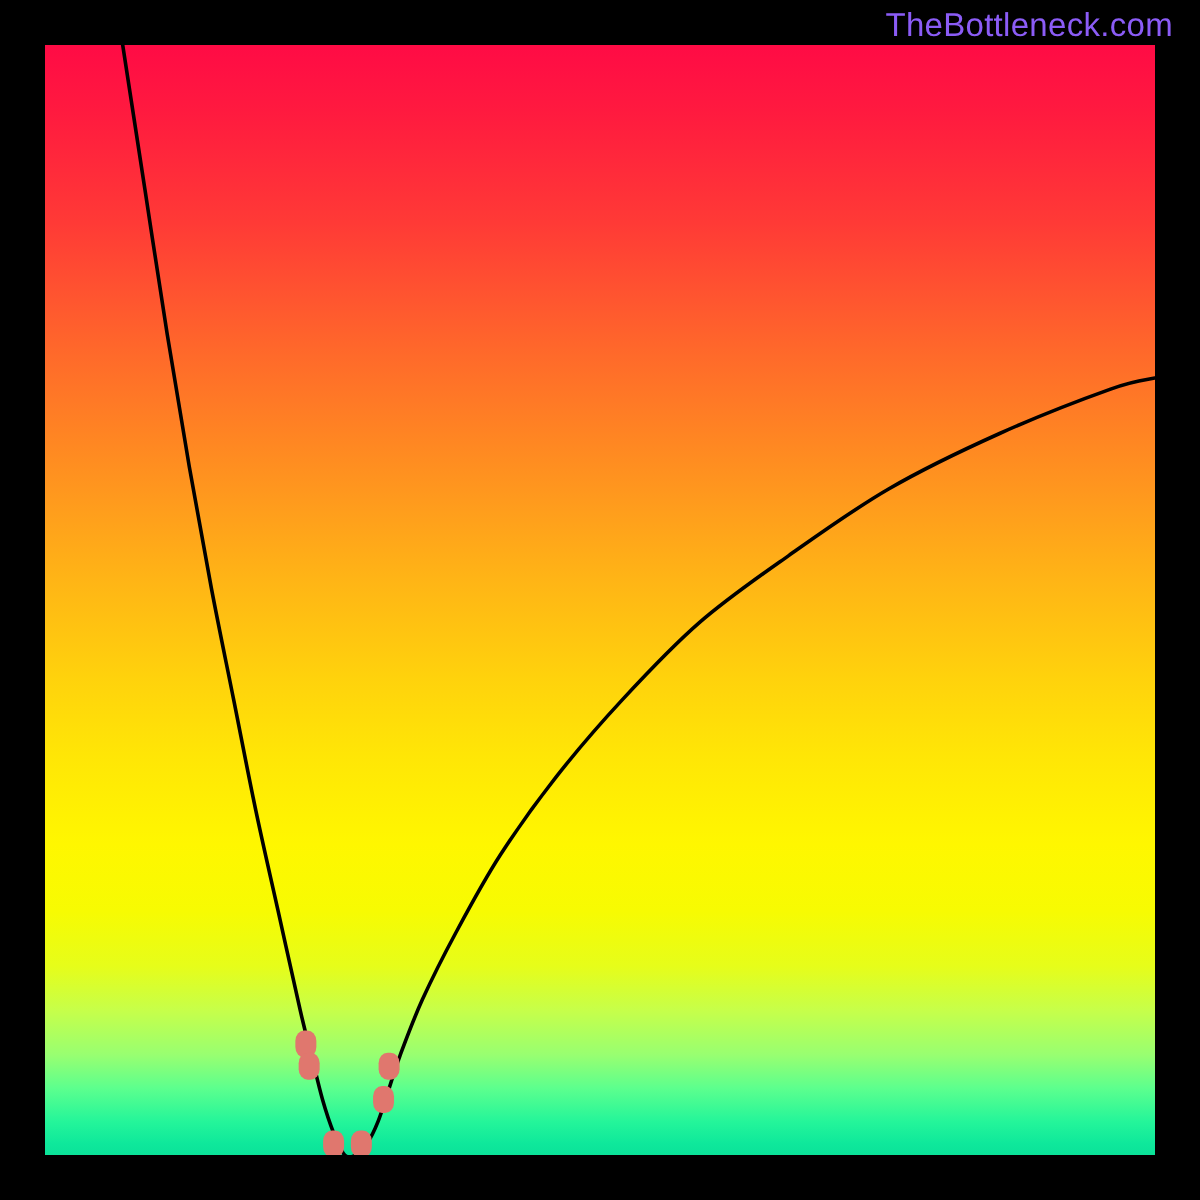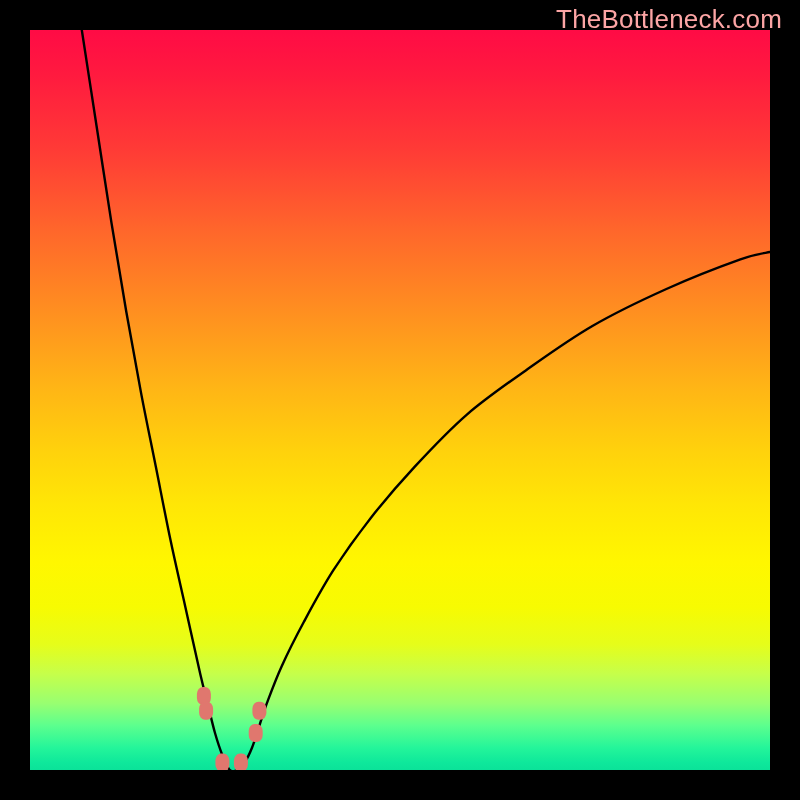--- a/index.html
+++ b/index.html
@@ -51,22 +51,22 @@
   }
   
   svg.curve {
     position: absolute;
     inset: 0;
   }
   .watermark {
     position: absolute;
     top: 4px;
     right: 18px;
-    color: #fca5a5;
-    font-size: 26px;
+    color: #8b5cf6;
+    font-size: 22px;
     letter-spacing: 0.2px;
     font-weight: 400;
   }
 </style>
 </head>
 <body>
 
 <div class="frame">
   <div class="watermark">TheBottleneck.com</div>
 

